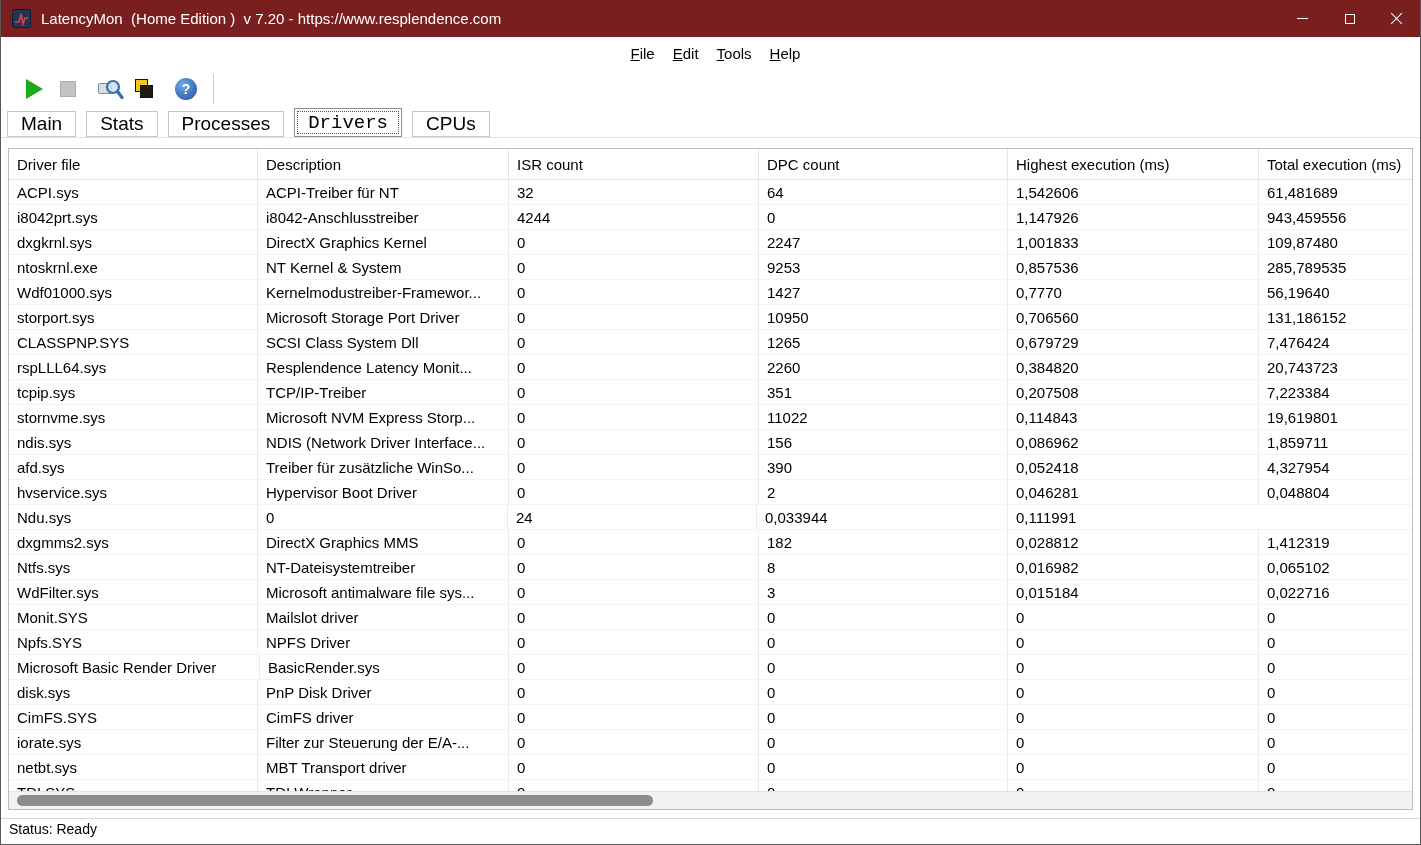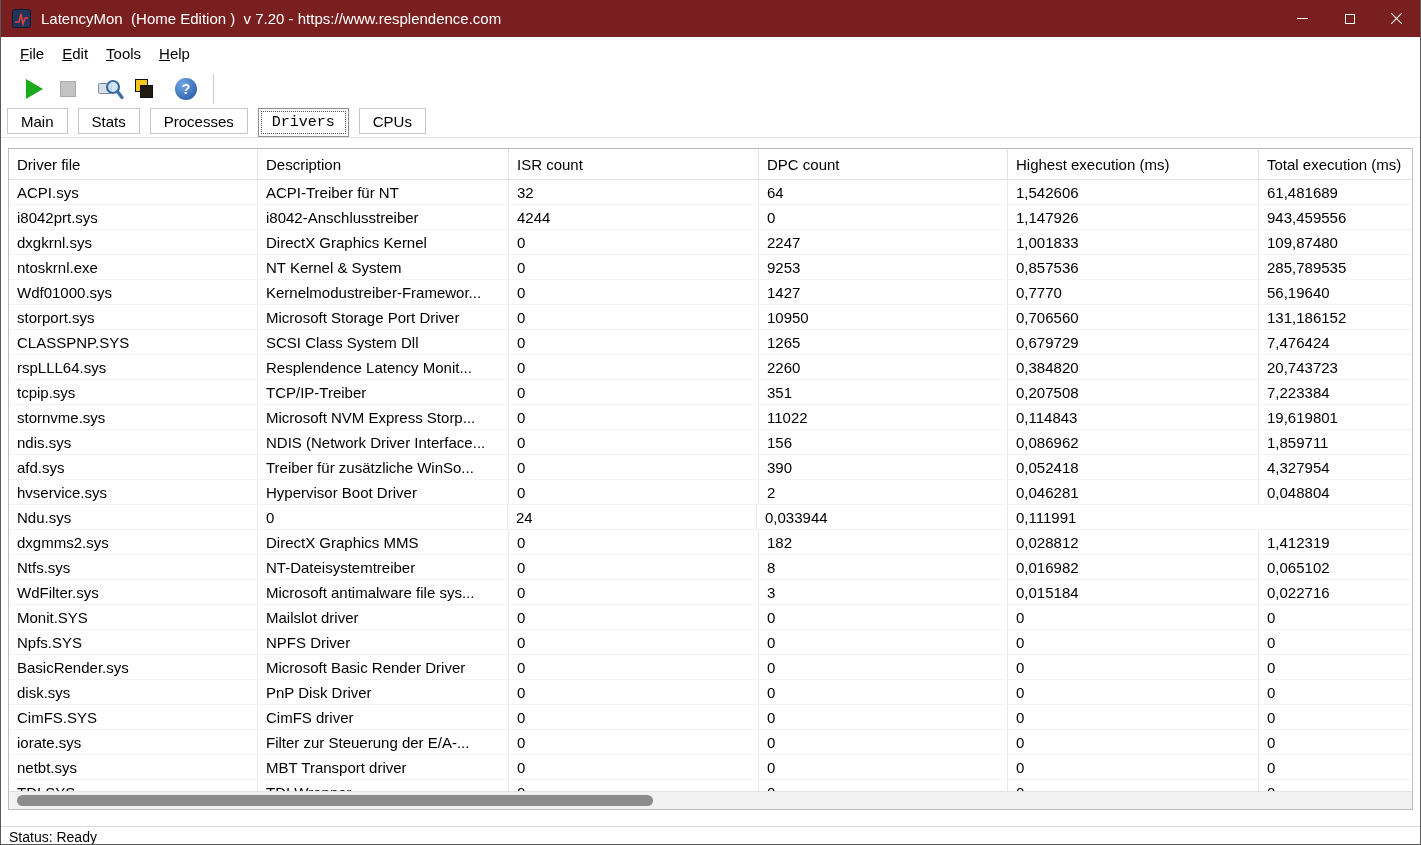--- a/index.html
+++ b/index.html
@@ -30,20 +30,21 @@
   .close-glyph::before, .close-glyph::after {
     content:""; position:absolute; left:6px; top:-1px; width:1px; height:15px; background:#fff;
   }
   .close-glyph::before { transform:rotate(45deg); }
   .close-glyph::after  { transform:rotate(-45deg); }
 
   
   .menubar {
     height:33px; display:flex; align-items:center; padding-left:10px; background:#fff;
     font-size:15px;
+    justify-content:center;
   }
   .menu-item { padding:4px 9px; }
   .menu-item::first-letter { text-decoration:underline; }
 
   
   .toolbar {
     height:38px; display:flex; align-items:center; padding-left:16px; background:#fff;
   }
   .tool-btn { display:flex; align-items:center; justify-content:center; width:34px; height:30px; }
   .play-glyph { width:0; height:0; border-left:17px solid #1cab1c; border-top:10px solid transparent; border-bottom:10px solid transparent; }
@@ -53,22 +54,22 @@
     width:22px; height:22px; border-radius:50%;
     background:radial-gradient(circle at 35% 30%, #6fa8e8, #1f4e9c);
     color:#fff; font-weight:bold; font-size:14px;
     display:flex; align-items:center; justify-content:center;
   }
   .help-glyph::after { content:"?"; }
   .toolbar-sep { width:1px; height:30px; background:#cfcfcf; margin-left:10px; }
 
   
   .tabstrip {
-    height:29px; display:flex; align-items:flex-start; padding-left:6px;
-    border-bottom:1px solid #e2e2e2; background:#fff; font-size:15px;
+    height:29px; display:flex; align-items:flex-end; padding-left:6px;
+    border-bottom:1px solid #e2e2e2; background:#fff; font-size:19px;
   }
   .tab {
     box-sizing:border-box; height:26px; display:flex; align-items:center;
     padding:0 13px; margin-right:10px; border:1px solid #c6c6c6; background:#fff;
   }
   .tab::first-letter { text-decoration:underline; }
   .tab.selected {
     height:29px; border-color:#8f8f8f;
     outline:1px dotted #555; outline-offset:-4px;font-family:Liberation Mono, monospace;
   }
@@ -93,21 +94,21 @@
     position:absolute; left:0; right:0; bottom:0; height:17px;
     background:#f2f2f2; border-top:1px solid #e3e3e3;
   }
   .hthumb {
     position:absolute; left:8px; top:3px; width:636px; height:11px;
     background:#8c8c8c; border-radius:6px;
   }
 
   
   .statusbar {
-    position:absolute; left:0; right:0; bottom:0; height:18px;
+    position:absolute; left:0; right:0; bottom:0; height:26px;
     border-top:1px solid #d8d8d8; font-size:14px; padding:2px 0 0 8px;
     box-sizing:border-box; overflow:hidden; background:#fff;
   }
 </style>
 </head>
 <body>
 
 <div class="window">
 
   <div class="titlebar">
@@ -326,22 +327,22 @@
         </div>
         <div class="trow">
           <div class="tcell col0">Npfs.SYS</div>
           <div class="tcell col1">NPFS Driver</div>
           <div class="tcell col2">0</div>
           <div class="tcell col3">0</div>
           <div class="tcell col4">0</div>
           <div class="tcell col5">0</div>
         </div>
         <div class="trow">
+          <div class="tcell col1">Microsoft Basic Render Driver</div>
           <div class="tcell col0">BasicRender.sys</div>
-          <div class="tcell col1">Microsoft Basic Render Driver</div>
           <div class="tcell col2">0</div>
           <div class="tcell col3">0</div>
           <div class="tcell col4">0</div>
           <div class="tcell col5">0</div>
         </div>
         <div class="trow">
           <div class="tcell col0">disk.sys</div>
           <div class="tcell col1">PnP Disk Driver</div>
           <div class="tcell col2">0</div>
           <div class="tcell col3">0</div>

